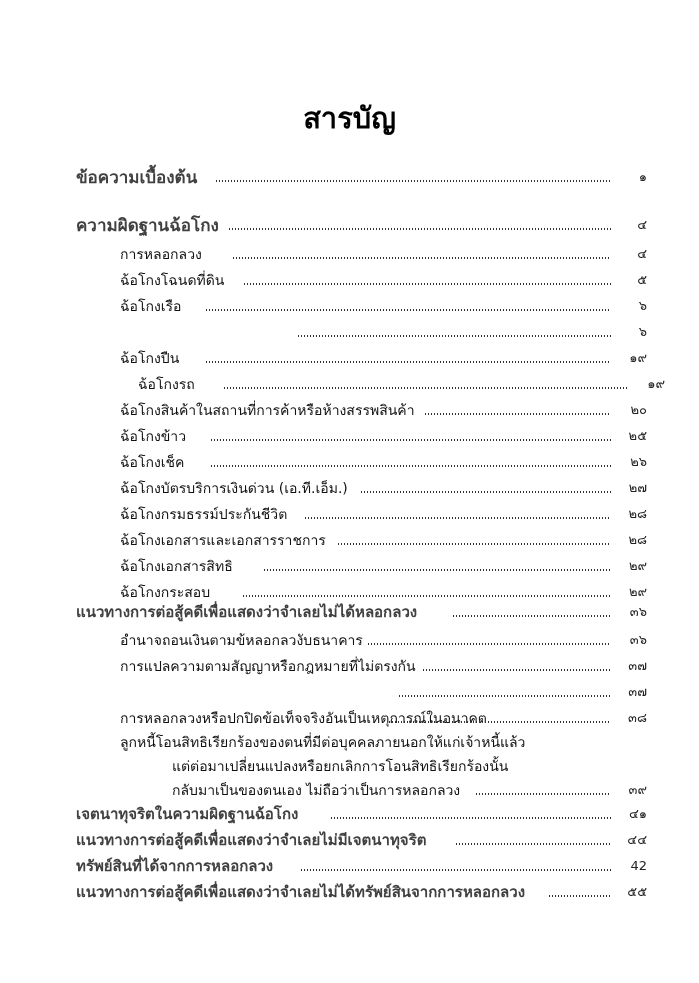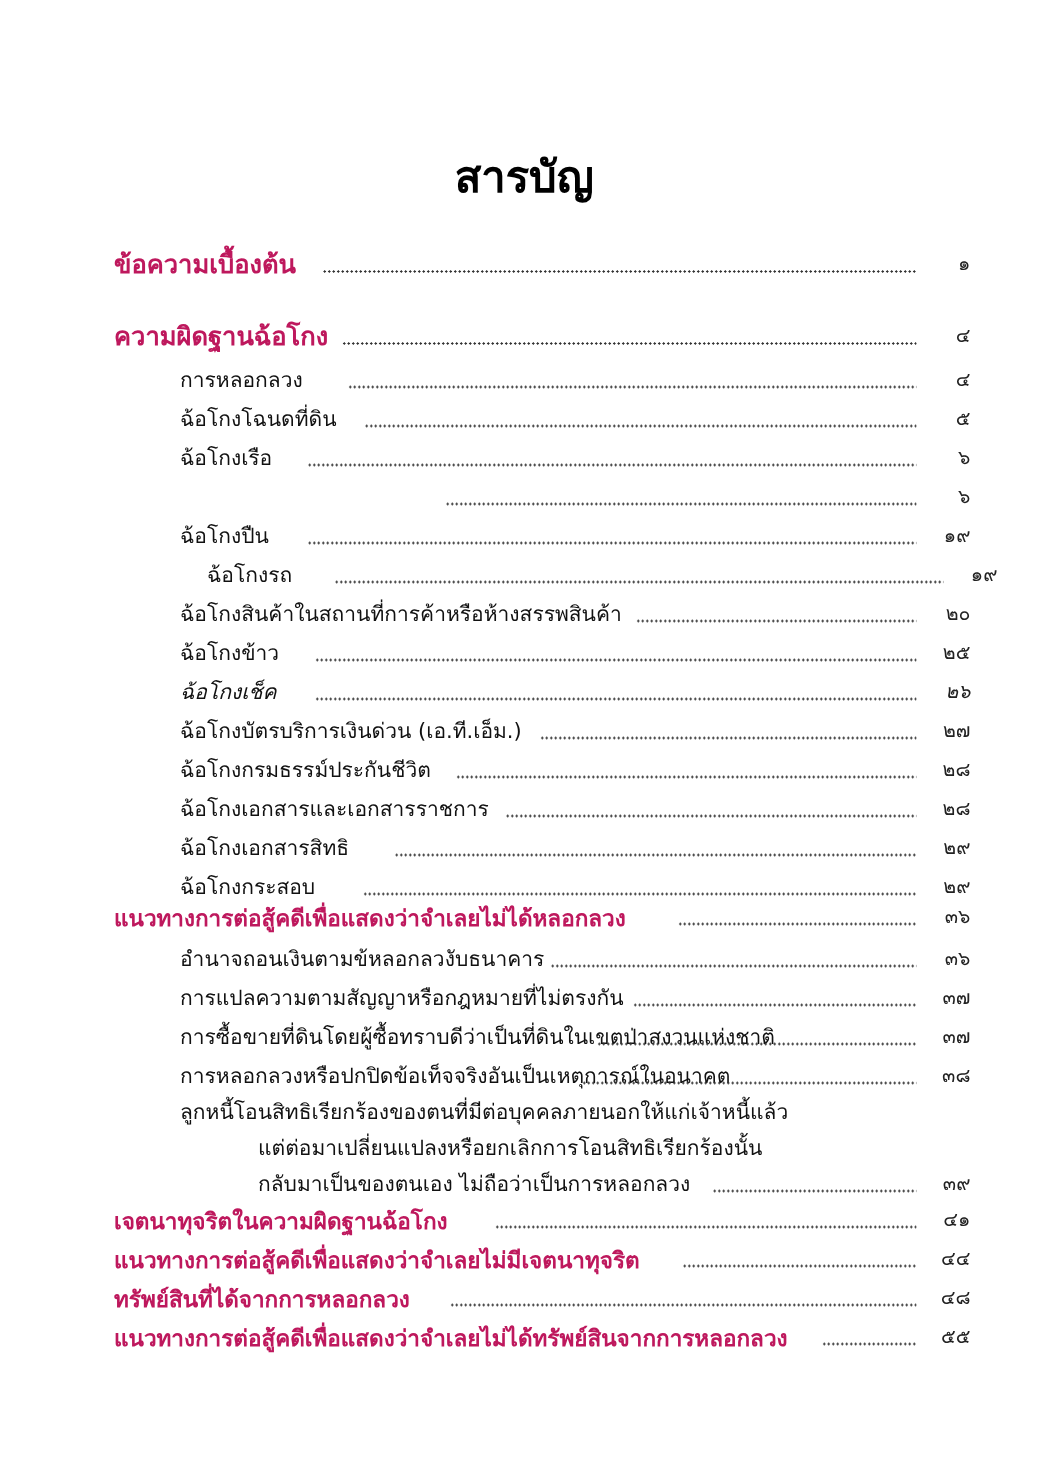--- a/index.html
+++ b/index.html
@@ -43,21 +43,21 @@
       white-space: nowrap;
       font-family: "DejaVu Sans", sans-serif;
       font-size: 14px;
       line-height: 20px;
       color: #111;
     }
     .row.bold .label {
       font-family: "DejaVu Serif", serif;
       font-weight: bold;
       font-size: 15px;
-      color: #be185d;
+      color: #404040;
     }
     .row.big .label {
       font-size: 17px;
     }
     .leader {
       position: absolute;
       height: 2px;
       bottom: 5px;
       background-image: radial-gradient(circle, #333 0.7px, transparent 0.9px);
       background-size: 3px 2px;
@@ -123,21 +123,21 @@
       <div class="row" style="top: 396px;">
         <span class="label" style="position: absolute; left: 120px; bottom: 0px;">ฉ้อโกงสินค้าในสถานที่การค้าหรือห้างสรรพสินค้า</span>
         <span class="leader" style="left: 424px; width: 187px;"></span>
         <span class="pnum">๒๐</span>
       </div>
       <div class="row" style="top: 422px;">
         <span class="label" style="position: absolute; left: 120px; bottom: 0px;">ฉ้อโกงข้าว</span>
         <span class="leader" style="left: 210px; width: 401px;"></span>
         <span class="pnum">๒๕</span>
       </div>
-      <div class="row" style="top: 448px; font-style: italic;">
+      <div class="row" style="top: 448px;">
         <span class="label" style="position: absolute; left: 120px; bottom: 0px;">ฉ้อโกงเช็ค</span>
         <span class="leader" style="left: 210px; width: 401px;"></span>
         <span class="pnum">๒๖</span>
       </div>
       <div class="row" style="top: 474px;">
         <span class="label" style="position: absolute; left: 120px; bottom: 0px;">ฉ้อโกงบัตรบริการเงินด่วน (เอ.ที.เอ็ม.)</span>
         <span class="leader" style="left: 360px; width: 251px;"></span>
         <span class="pnum">๒๗</span>
       </div>
       <div class="row" style="top: 500px;">
@@ -169,21 +169,20 @@
         <span class="label" style="position: absolute; left: 120px; bottom: 0px;">อำนาจถอนเงินตามข้หลอกลวงับธนาคาร</span>
         <span class="leader" style="left: 367px; width: 244px;"></span>
         <span class="pnum">๓๖</span>
       </div>
       <div class="row" style="top: 652px;">
         <span class="label" style="position: absolute; left: 120px; bottom: 0px;">การแปลความตามสัญญาหรือกฎหมายที่ไม่ตรงกัน</span>
         <span class="leader" style="left: 422px; width: 189px;"></span>
         <span class="pnum">๓๗</span>
       </div>
       <div class="row" style="top: 678px;">
-        <span class="label" style="position: absolute; left: 120px; bottom: 0px;">การซื้อขายที่ดินโดยผู้ซื้อทราบดีว่าเป็นที่ดินในเขตป่าสงวนแห่งชาติ</span>
         <span class="leader" style="left: 398px; width: 213px;"></span>
         <span class="pnum">๓๗</span>
       </div>
       <div class="row" style="top: 704px;">
         <span class="label" style="position: absolute; left: 120px; bottom: 0px;">การหลอกลวงหรือปกปิดข้อเท็จจริงอันเป็นเหตุการณ์ในอนาคต</span>
         <span class="leader" style="left: 388px; width: 223px;"></span>
         <span class="pnum">๓๘</span>
       </div>
       <div class="row" style="top: 728px;">
         <span class="label" style="position: absolute; left: 120px; bottom: 0px;">ลูกหนี้โอนสิทธิเรียกร้องของตนที่มีต่อบุคคลภายนอกให้แก่เจ้าหนี้แล้ว</span>
@@ -202,21 +201,21 @@
         <span class="pnum">๔๑</span>
       </div>
       <div class="row bold" style="top: 826px;">
         <span class="label" style="position: absolute; left: 76px; bottom: 0px;">แนวทางการต่อสู้คดีเพื่อแสดงว่าจำเลยไม่มีเจตนาทุจริต</span>
         <span class="leader" style="left: 455px; width: 156px;"></span>
         <span class="pnum">๔๔</span>
       </div>
       <div class="row bold" style="top: 852px;">
         <span class="label" style="position: absolute; left: 76px; bottom: 0px; margin-top: 40px;">ทรัพย์สินที่ได้จากการหลอกลวง</span>
         <span class="leader" style="left: 300px; width: 311px;"></span>
-        <span class="pnum">๔๘</span>
+        <span class="pnum">42</span>
       </div>
       <div class="row bold" style="top: 878px;">
         <span class="label" style="position: absolute; left: 76px; bottom: 0px;">แนวทางการต่อสู้คดีเพื่อแสดงว่าจำเลยไม่ได้ทรัพย์สินจากการหลอกลวง</span>
         <span class="leader" style="left: 548px; width: 63px;"></span>
         <span class="pnum">๕๕</span>
       </div>
     </div>
 </div>
 
 </body></html>

